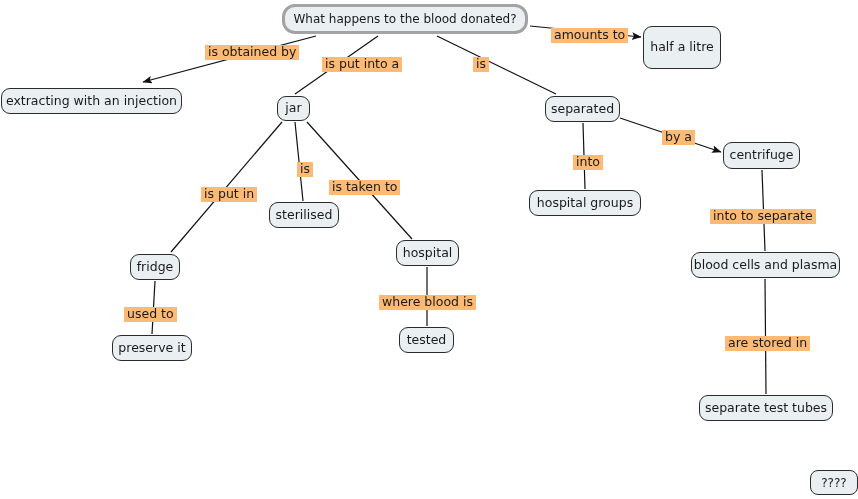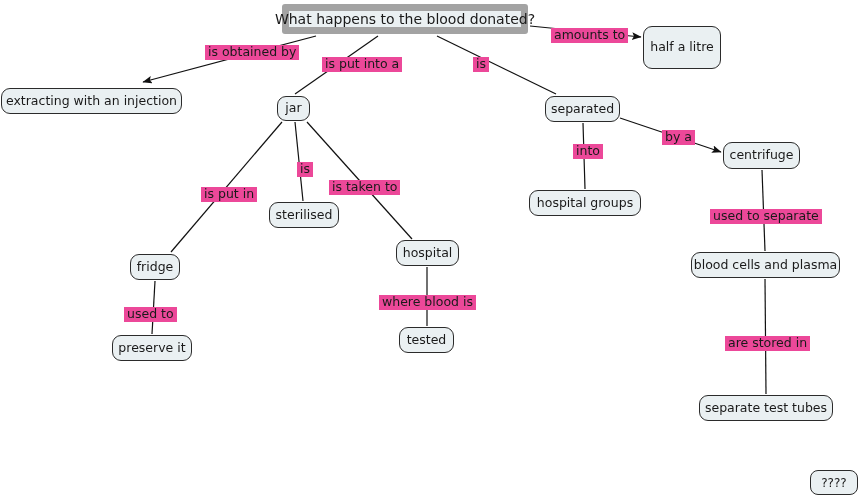--- a/index.html
+++ b/index.html
@@ -35,35 +35,35 @@
     color: #1a1a1a;
     font-size: 12.5px;
     line-height: 1;
     display: flex;
     align-items: center;
     justify-content: center;
     white-space: nowrap;
     z-index: 3;
   }
   .node.root {
-    border: 7px solid #a3a3a3;
-    border-radius: 3px;
-    font-size: 14px;
+    border: 3px solid #a3a3a3;
+    border-radius: 13px;
+    font-size: 12px;
   }
   .node.tiny {
     font-size: 12px;
     border-radius: 8px;
   }
   .link-label {
     position: absolute;
     color: #1a1a1a;
     font-size: 12.5px;
     line-height: 1;
     white-space: nowrap;
-    background: #ec4899;
+    background: #fdba74;
     padding: 1px 3px;
     z-index: 2;
   }
 </style>
 </head>
 <body>
 
 <div id="canvas">
 
   <svg id="links-layer" width="858" height="499" viewBox="0 0 858 499" xmlns="http://www.w3.org/2000/svg">
@@ -105,22 +105,22 @@
       <div class="node" style="left: 399px; top: 327px; width: 55px; height: 26px;">tested</div>
       <div class="node" style="left: 699px; top: 395px; width: 134px; height: 26px;">separate test tubes</div>
       <div class="node tiny" style="left: 810px; top: 470px; width: 48px; height: 25px;">????</div>
     </div>
   <div id="label-layer">
       <div class="link-label" style="left: 205px; top: 45px;">is obtained by</div>
       <div class="link-label" style="left: 322px; top: 57px;">is put into a</div>
       <div class="link-label" style="left: 473px; top: 57px;">is</div>
       <div class="link-label" style="left: 551px; top: 28px;">amounts to</div>
       <div class="link-label" style="left: 662px; top: 130px;">by a</div>
-      <div class="link-label" style="left: 573px; top: 144px;">into</div>
-      <div class="link-label" style="left: 710px; top: 209px;">used to separate</div>
+      <div class="link-label" style="left: 573px; top: 155px;">into</div>
+      <div class="link-label" style="left: 710px; top: 209px;">into to separate</div>
       <div class="link-label" style="left: 725px; top: 336px;">are stored in</div>
       <div class="link-label" style="left: 201px; top: 187px;">is put in</div>
       <div class="link-label" style="left: 297px; top: 162px;">is</div>
       <div class="link-label" style="left: 329px; top: 180px;">is taken to</div>
       <div class="link-label" style="left: 124px; top: 307px;">used to</div>
       <div class="link-label" style="left: 379px; top: 295px;">where blood is</div>
     </div>
 
 </div>
 

